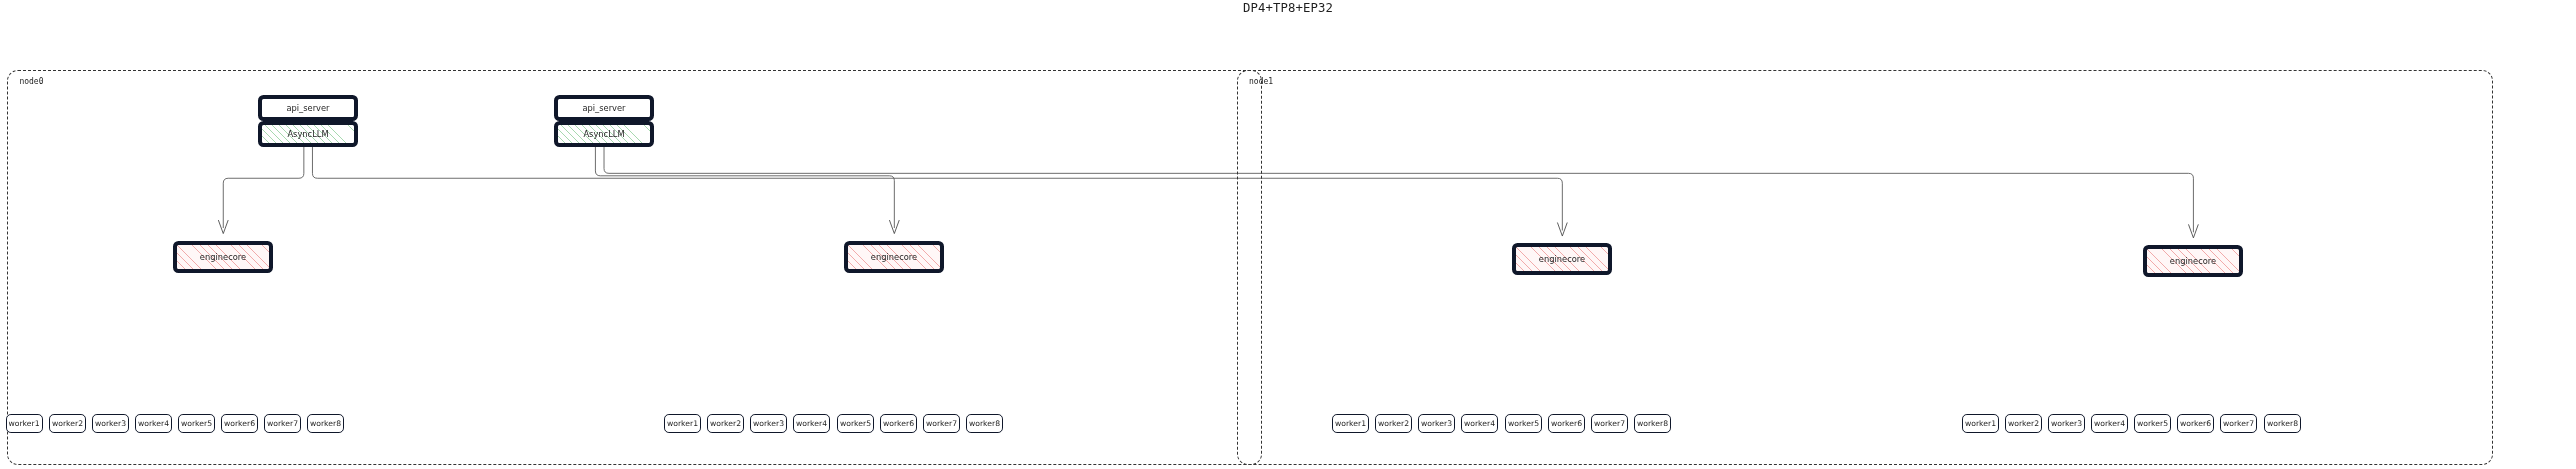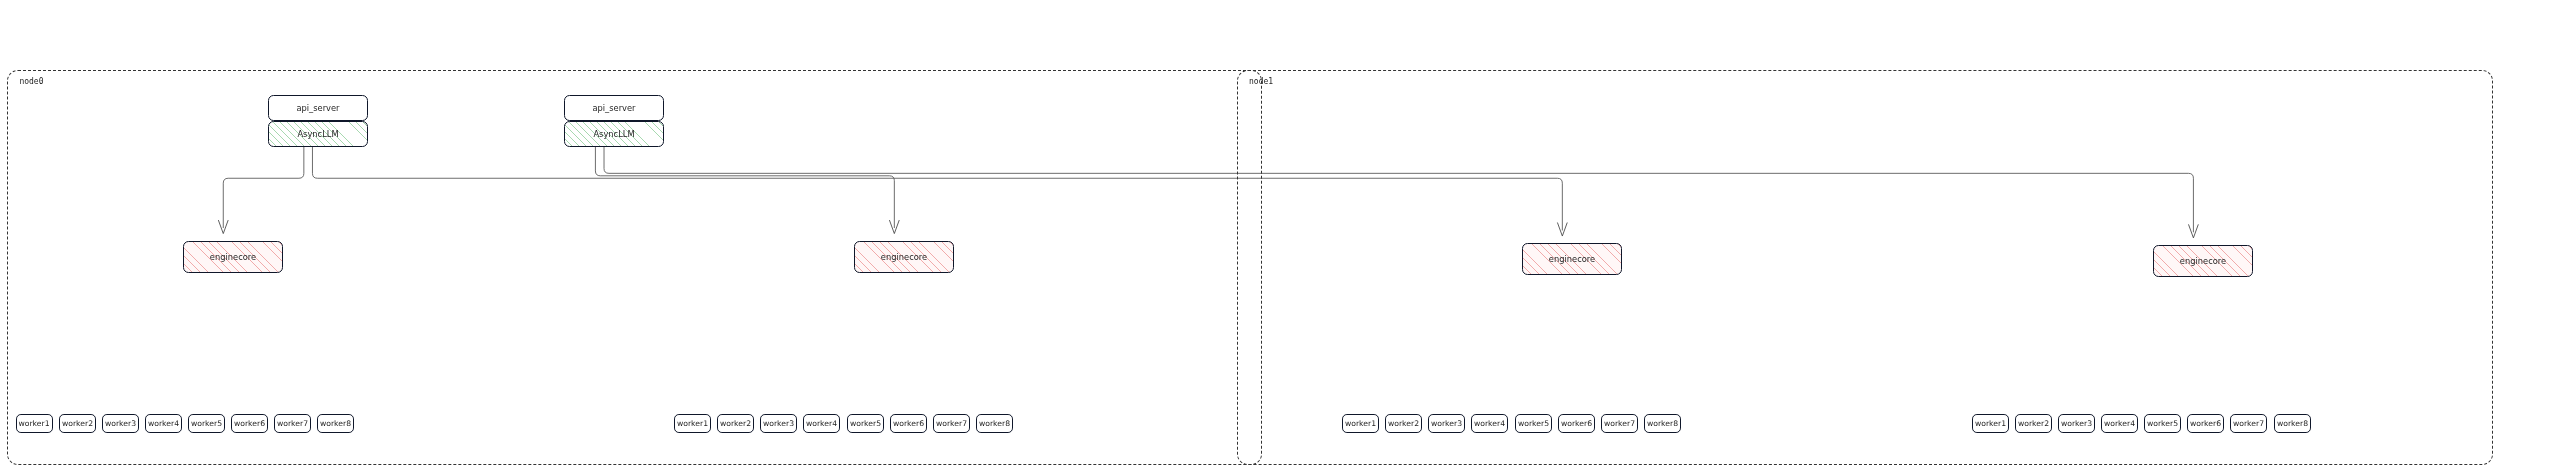--- a/index.html
+++ b/index.html
@@ -52,32 +52,31 @@
     font-family: "DejaVu Sans Mono", monospace;
     font-size: 8px;
     color: #1f1f1f;
     white-space: nowrap;
   }
 
   
   .node {
     position: absolute;
     box-sizing: border-box;
-    border: 1px solid #0f172a;
+    border: 4px solid #0f172a;
     border-radius: 5.5px;
     background: #ffffff;
     display: flex;
     align-items: center;
     justify-content: center;
     font-family: "DejaVu Sans", sans-serif;
     font-size: 8.3px;
     color: #1f1f1f;
     white-space: nowrap;
     overflow: hidden;
-    margin-left: 10px;
   }
 
   
   .node.api-server {
     background: #ffffff;
   }
 
   
   .node.asyncllm {
     background-color: #ffffff;
@@ -125,20 +124,21 @@
     fill: none;
     stroke: #444444;
     stroke-width: 1.4px;
   }
 </style>
 </head>
 <body>
 
 <div id="stage">
 
+  <div class="diagram-title">DP4+TP8+EP32</div>
 
   <svg id="edges" viewBox="0 0 4188 763" preserveAspectRatio="none">
 
     <g>
       <path d="M 494 239 L 494 282 Q 494 290 486 290 L 371 290 Q 363 290 363 298 L 363 371"></path>
       <path class="arrowhead" d="M 355 358 L 363 380 L 371 358"></path>
     </g>
 
     <g>
       <path d="M 508 239 L 508 282 Q 508 290 516 290 L 2532 290 Q 2540 290 2540 298 L 2540 375"></path>

